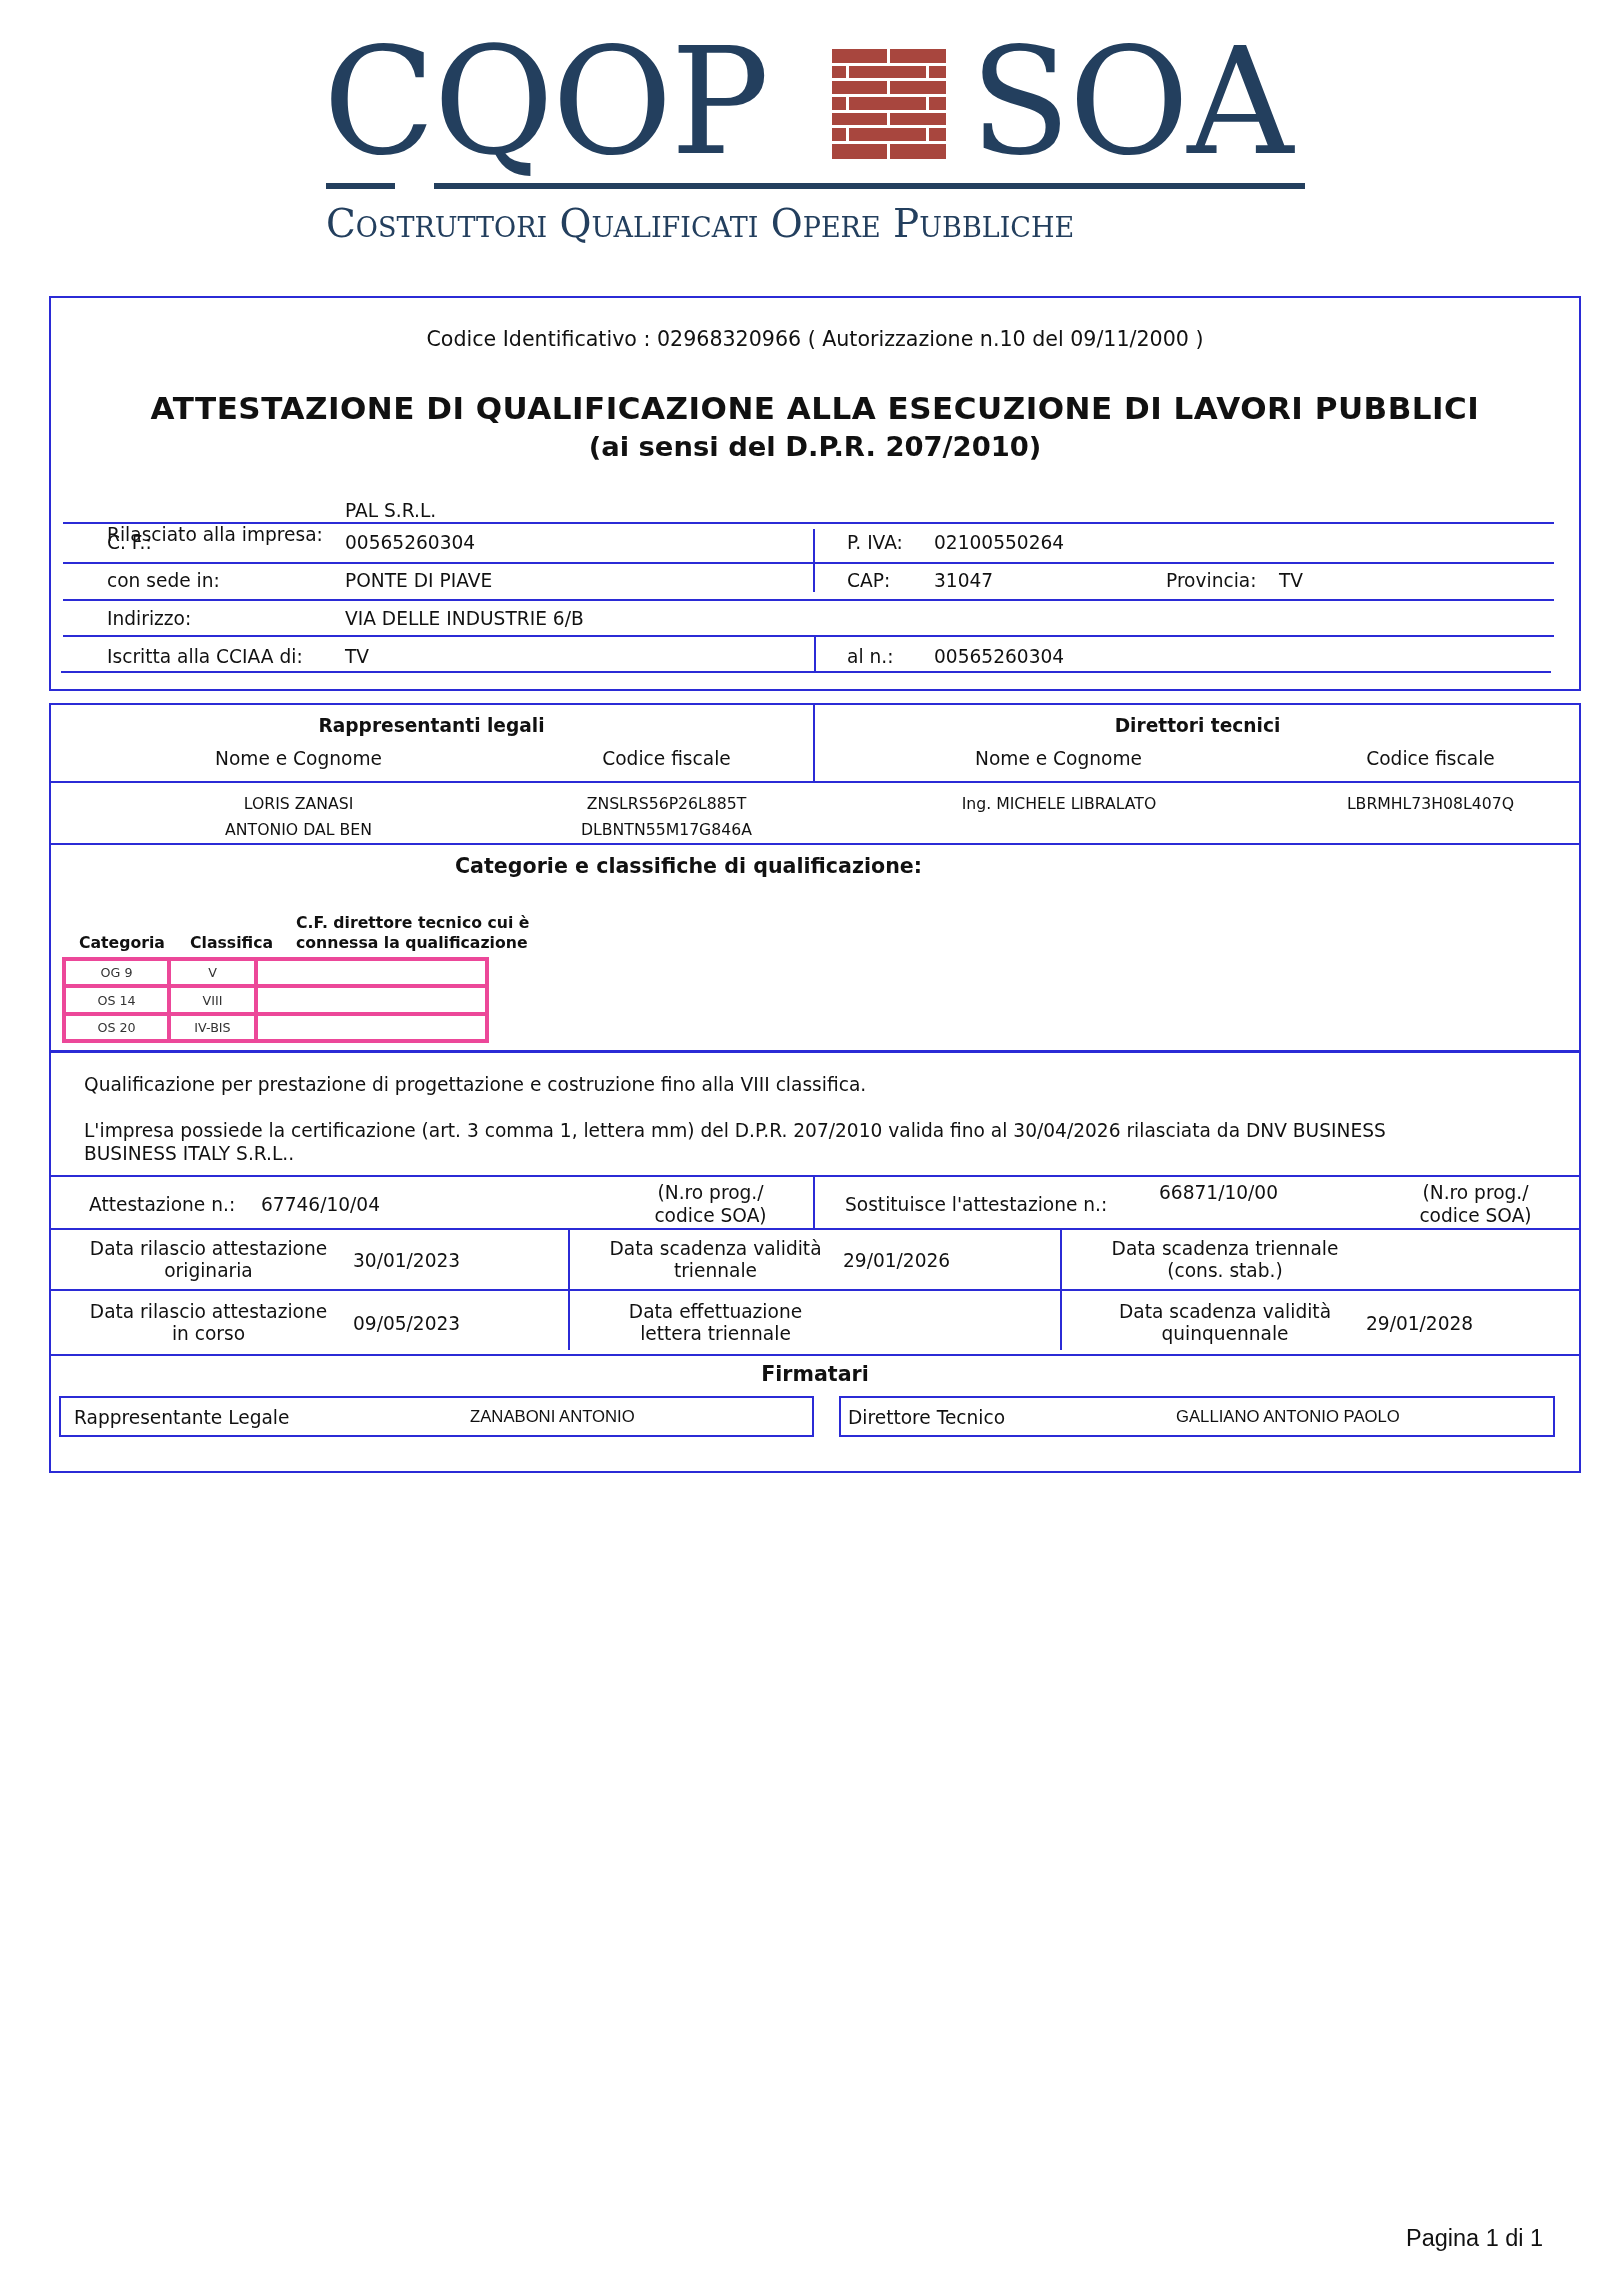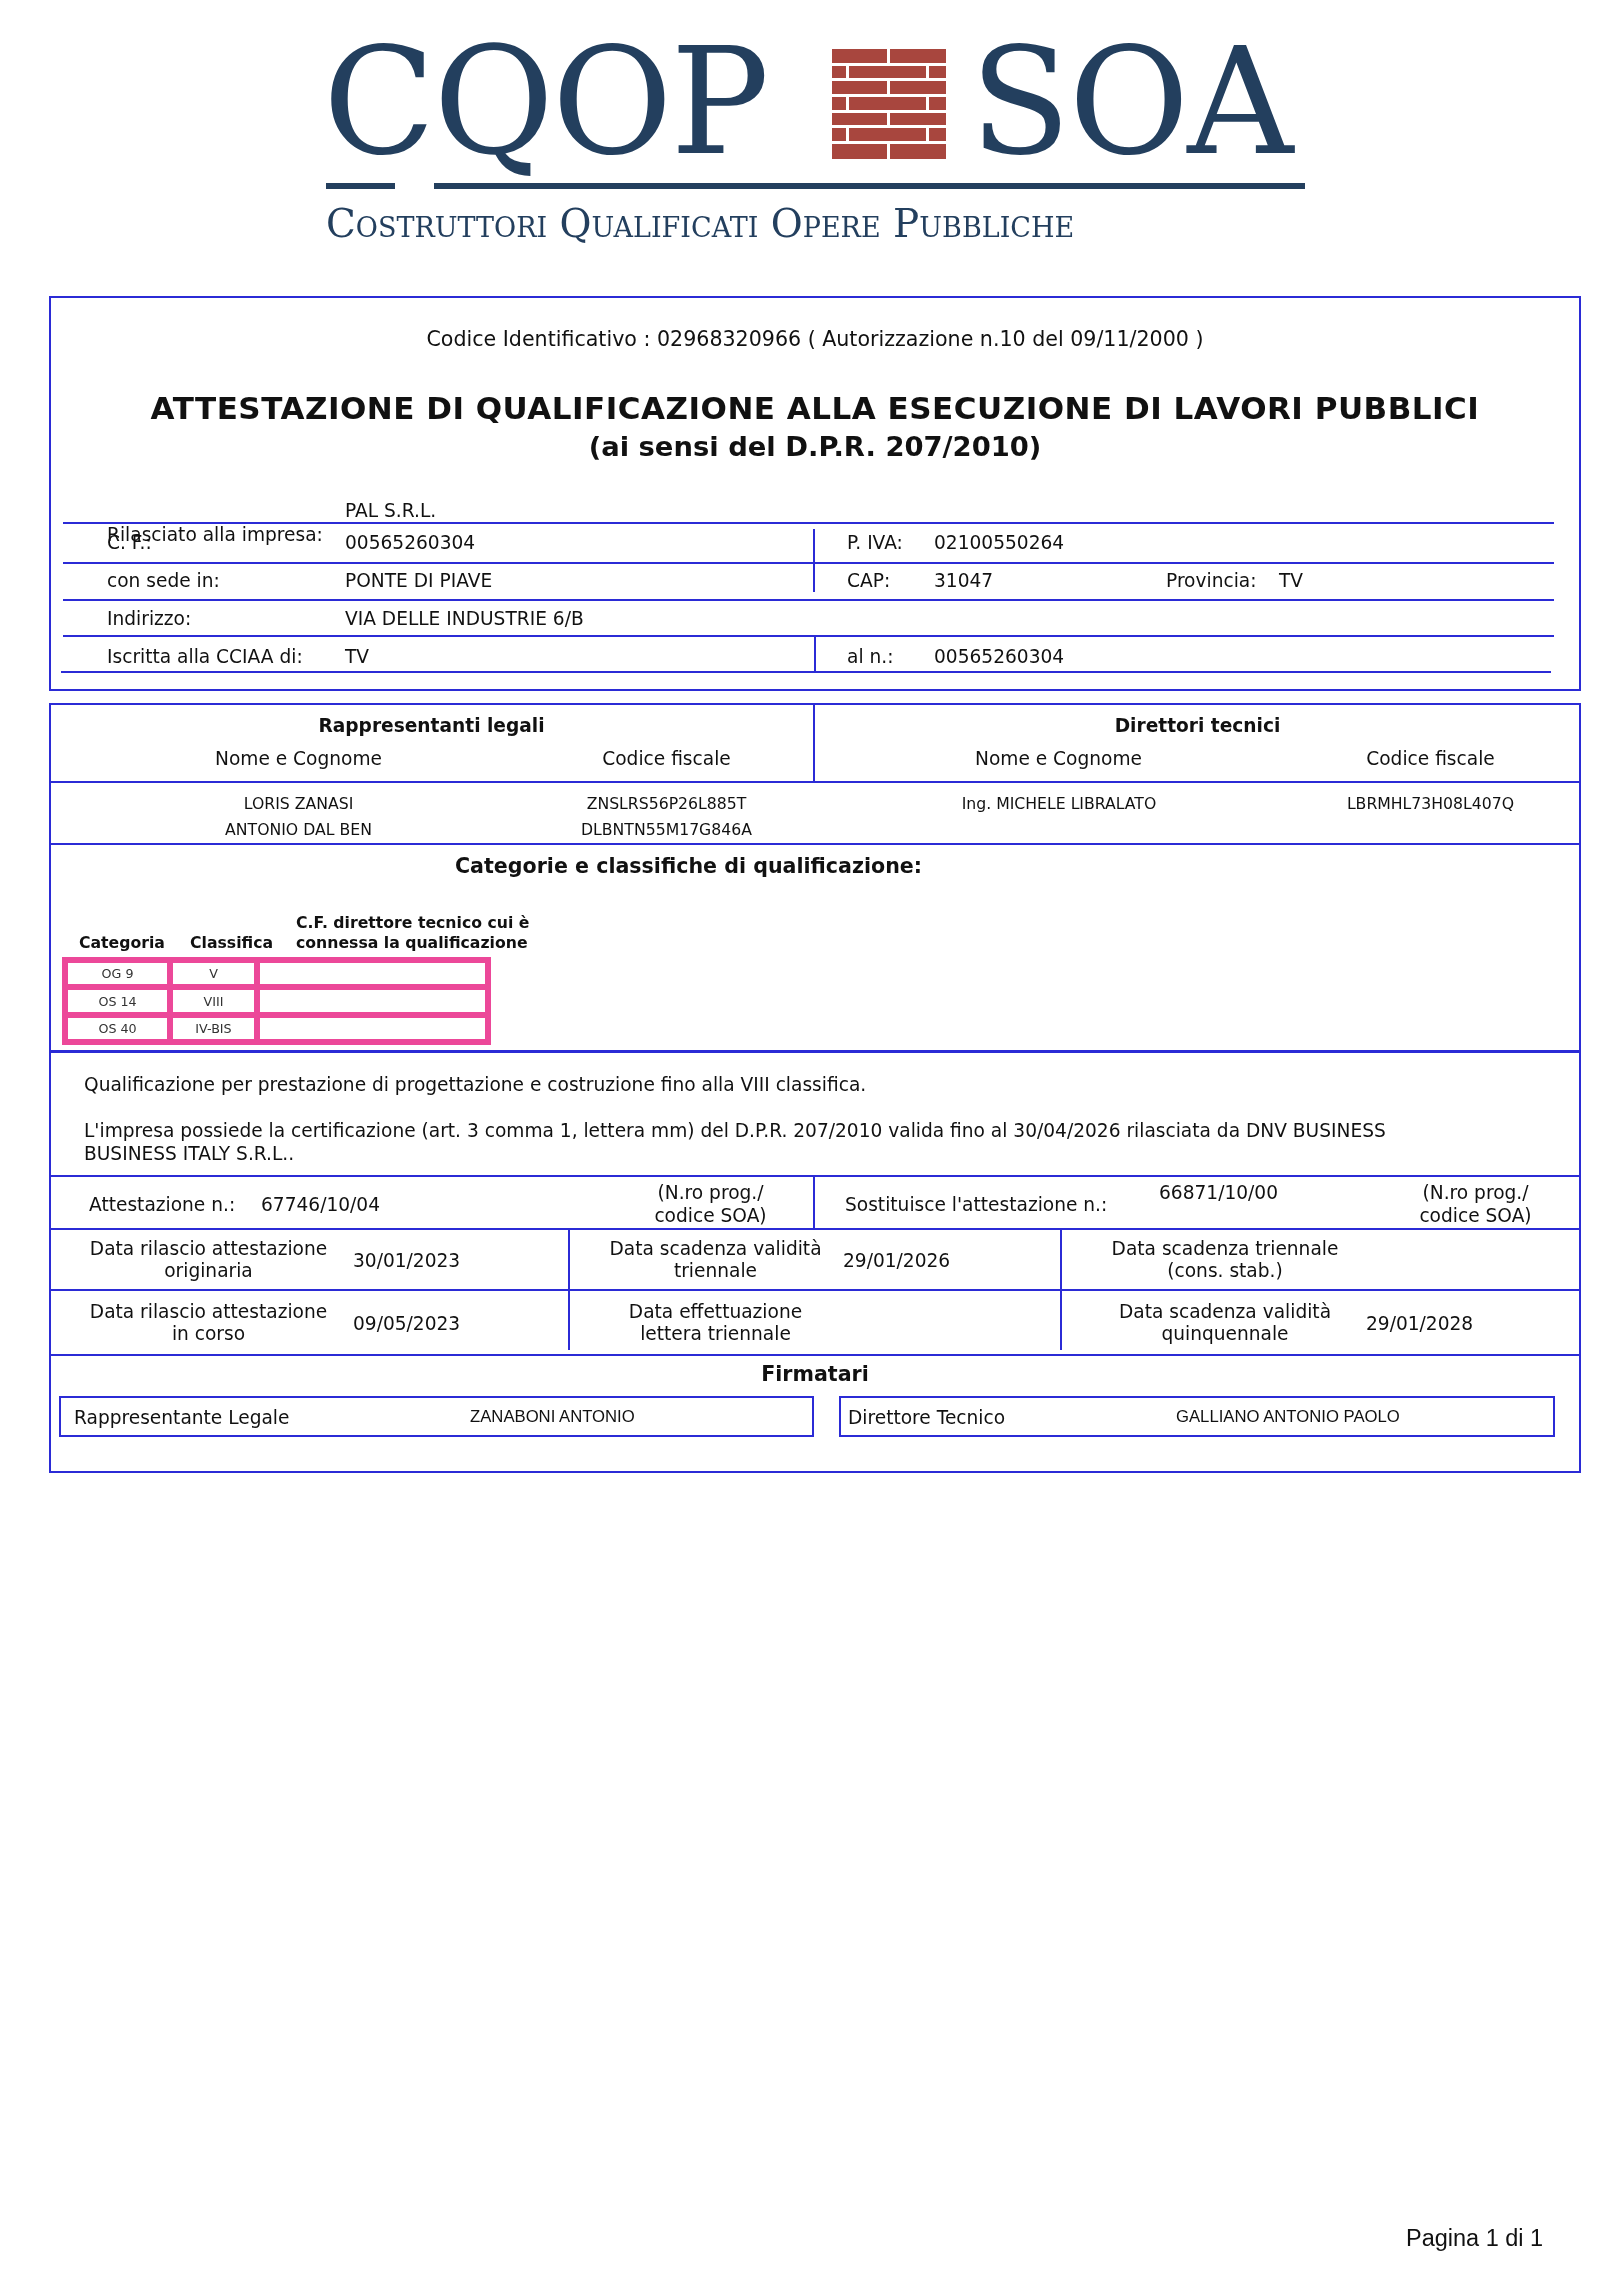--- a/index.html
+++ b/index.html
@@ -14,21 +14,21 @@
   .center { text-align: center; }
 
   
   .logo-big { position: absolute; top: 29px; font-family: "DejaVu Serif", serif; font-size: 147px; color: #233f5e; letter-spacing: -2px; line-height: 147px; }
   .brick { position: absolute; left: 832px; top: 49px; width: 114px; height: 110px; background: #a8463e; }
   .brick-row { position: absolute; left: 0; width: 100%; height: 2.9px; background: #fff; }
   .brick-v { position: absolute; width: 2.9px; background: #fff; }
   .logo-sub { position: absolute; left: 326px; top: 201px; font-family: "DejaVu Serif", serif; font-size: 39px; color: #233f5e; font-variant: small-caps; letter-spacing: 0px; white-space: nowrap; }
 
   .cat-table { position: absolute; left: 62px; top: 957px; border-collapse: collapse; }
-  .cat-table td { border: 6px solid #ec4899; height: 27.4px; font-size: 12.7px; text-align: center; color: #333; font-family: "DejaVu Sans", sans-serif; }
+  .cat-table td { border: 4px solid #ec4899; height: 27.4px; font-size: 12.7px; text-align: center; color: #333; font-family: "DejaVu Sans", sans-serif; }
   .sig-box { position: absolute; height: 41px; border: 2px solid #2b2bd6; }
 </style>
 </head>
 <body>
 
 <div>
   <div class="logo-big" style="left:323px;">CQOP</div>
   <div class="brick">
     <div class="brick-row" style="top:13.7px"></div>
     <div class="brick-row" style="top:29px"></div>
@@ -118,21 +118,21 @@
     <td style="width:105px">OG 9</td>
     <td style="width:87px">V</td>
     <td style="width:231px"></td>
   </tr>
   <tr>
     <td>OS 14</td>
     <td>VIII</td>
     <td></td>
   </tr>
   <tr>
-    <td>OS 40</td>
+    <td>OS 20</td>
     <td>IV-BIS</td>
     <td></td>
   </tr>
 </tbody>
   </table>
 
 <div class="abs blue-border" style="left:49px;top:1051px;width:1532px;height:422px;"></div>
 <div class="txt" style="left:84px;top:1074px;">Qualificazione per prestazione di progettazione e costruzione fino alla VIII classifica.</div>
 <div class="txt" style="left:84px;top:1120px;">L'impresa possiede la certificazione (art. 3 comma 1, lettera mm) del D.P.R. 207/2010 valida fino al 30/04/2026 rilasciata da DNV BUSINESS</div>
 <div class="txt" style="left:84px;top:1143px;">BUSINESS ITALY S.R.L..</div>

